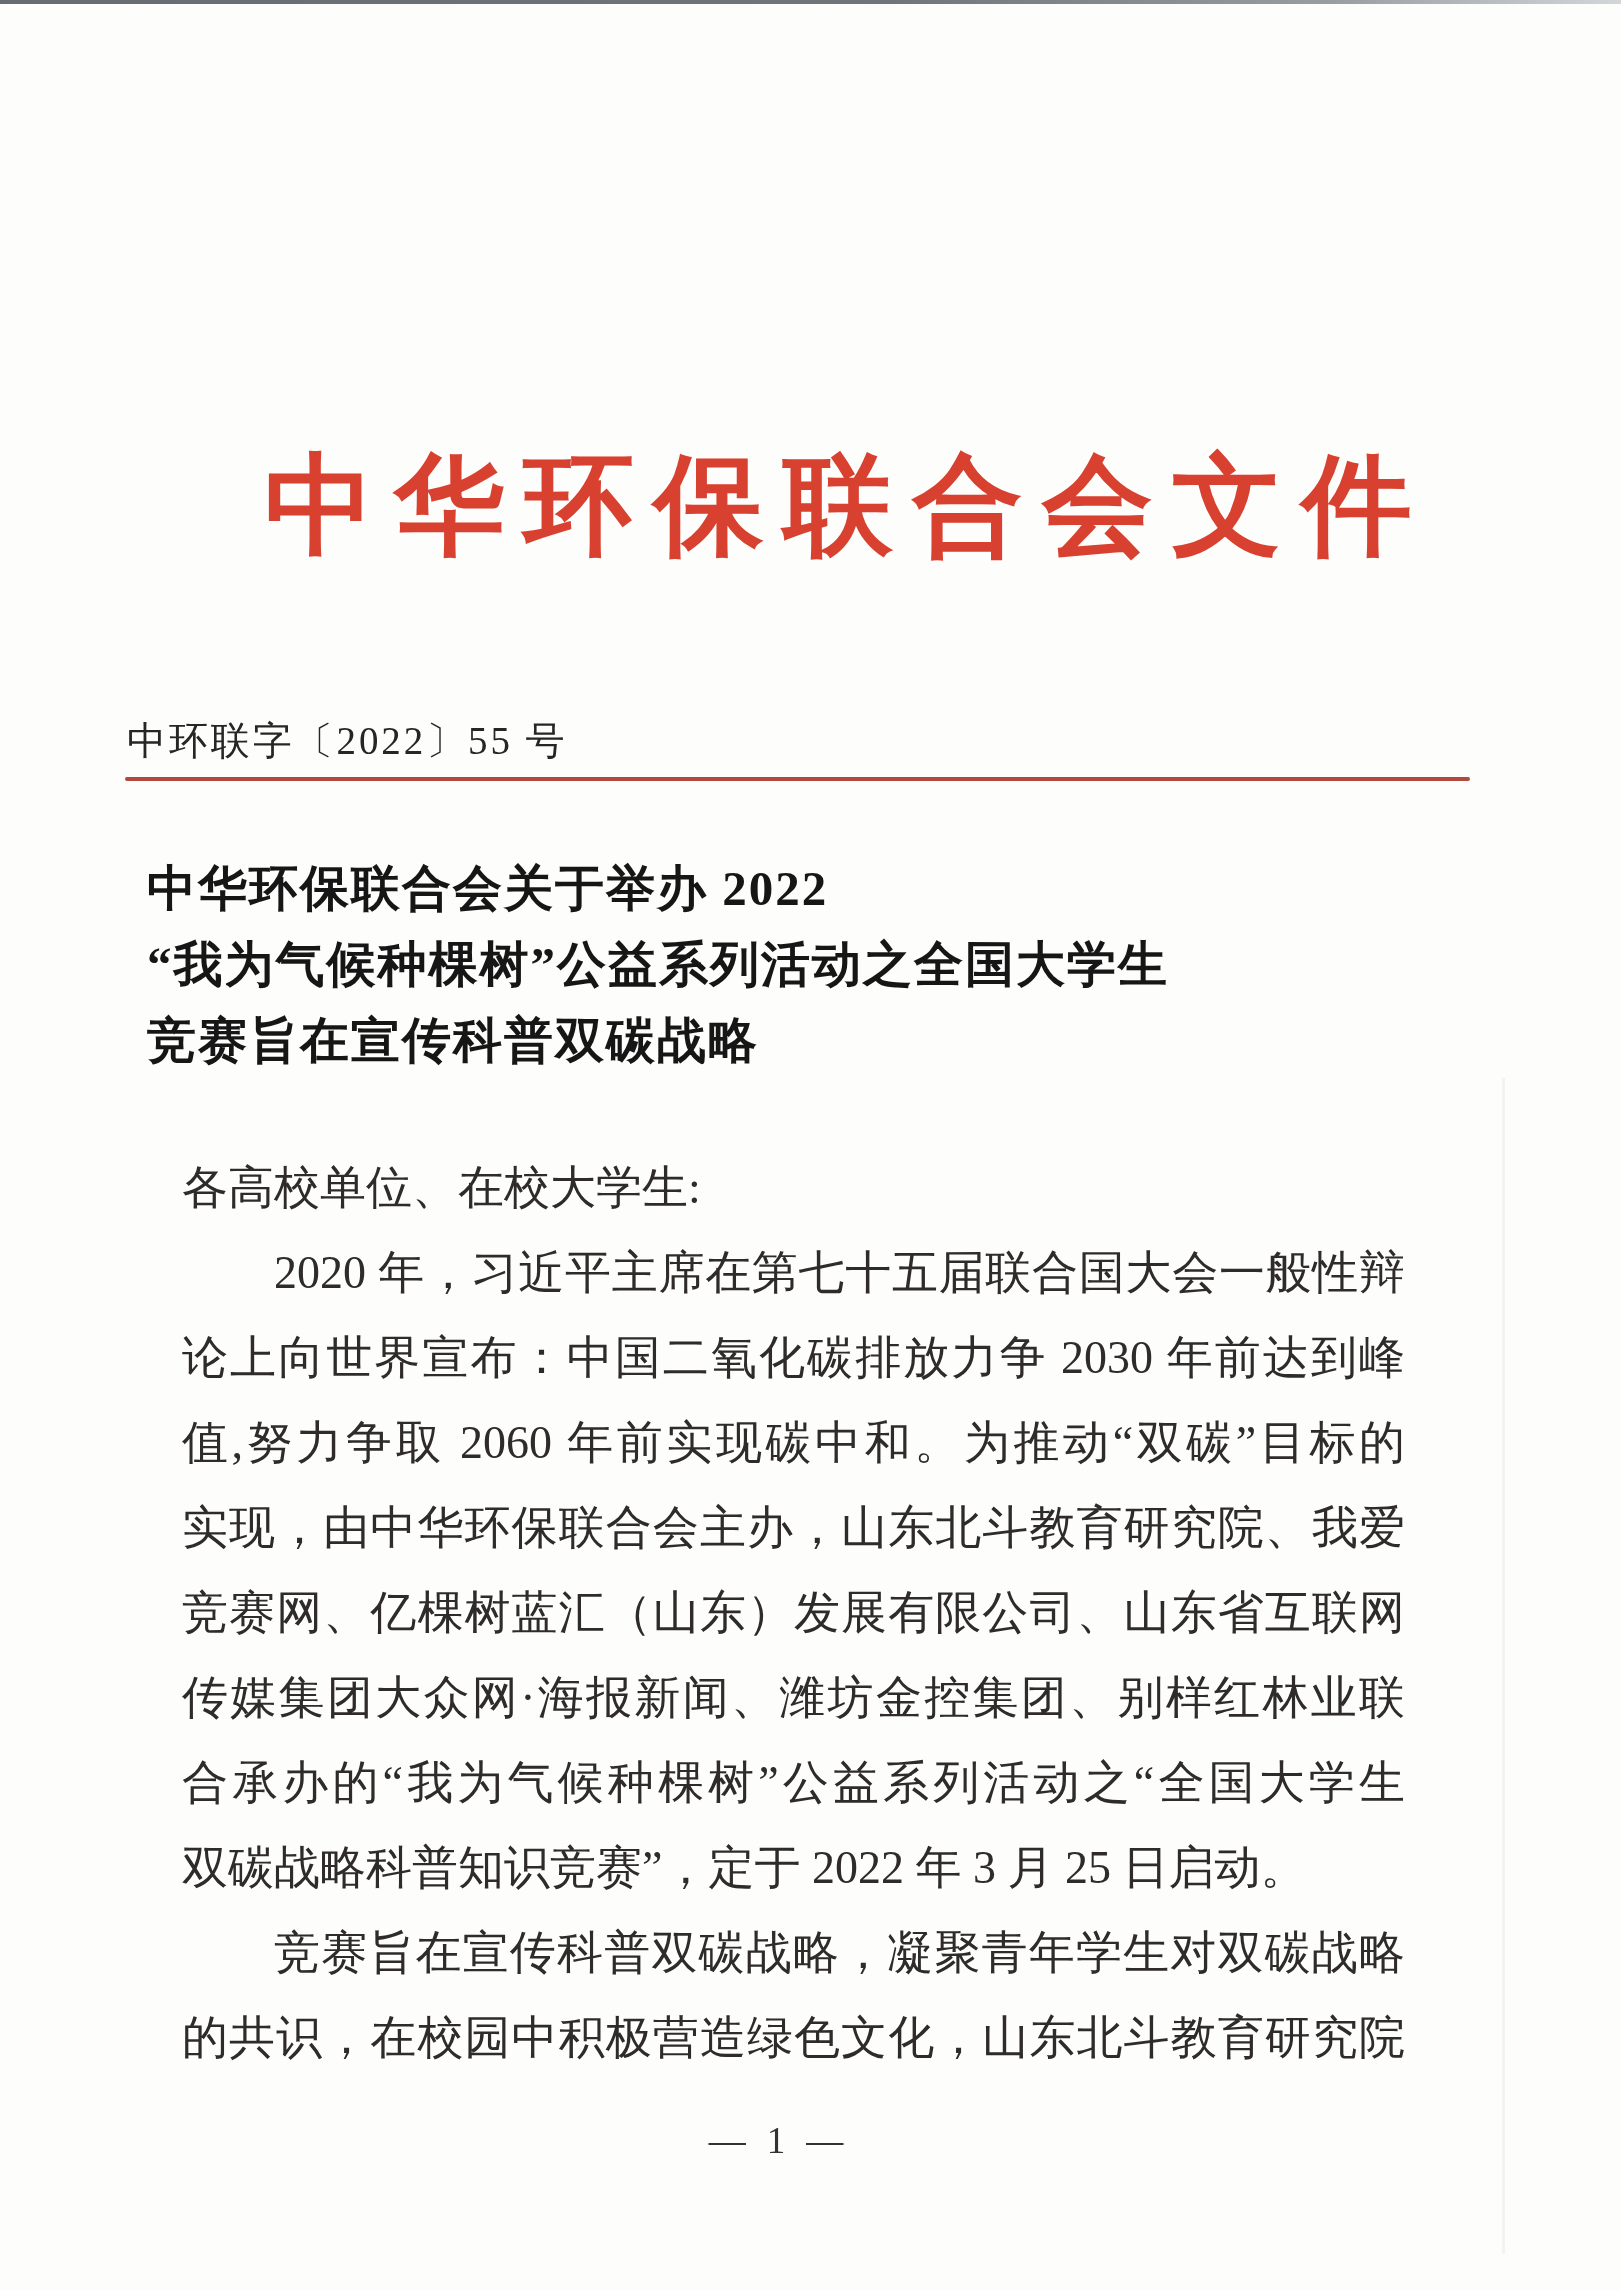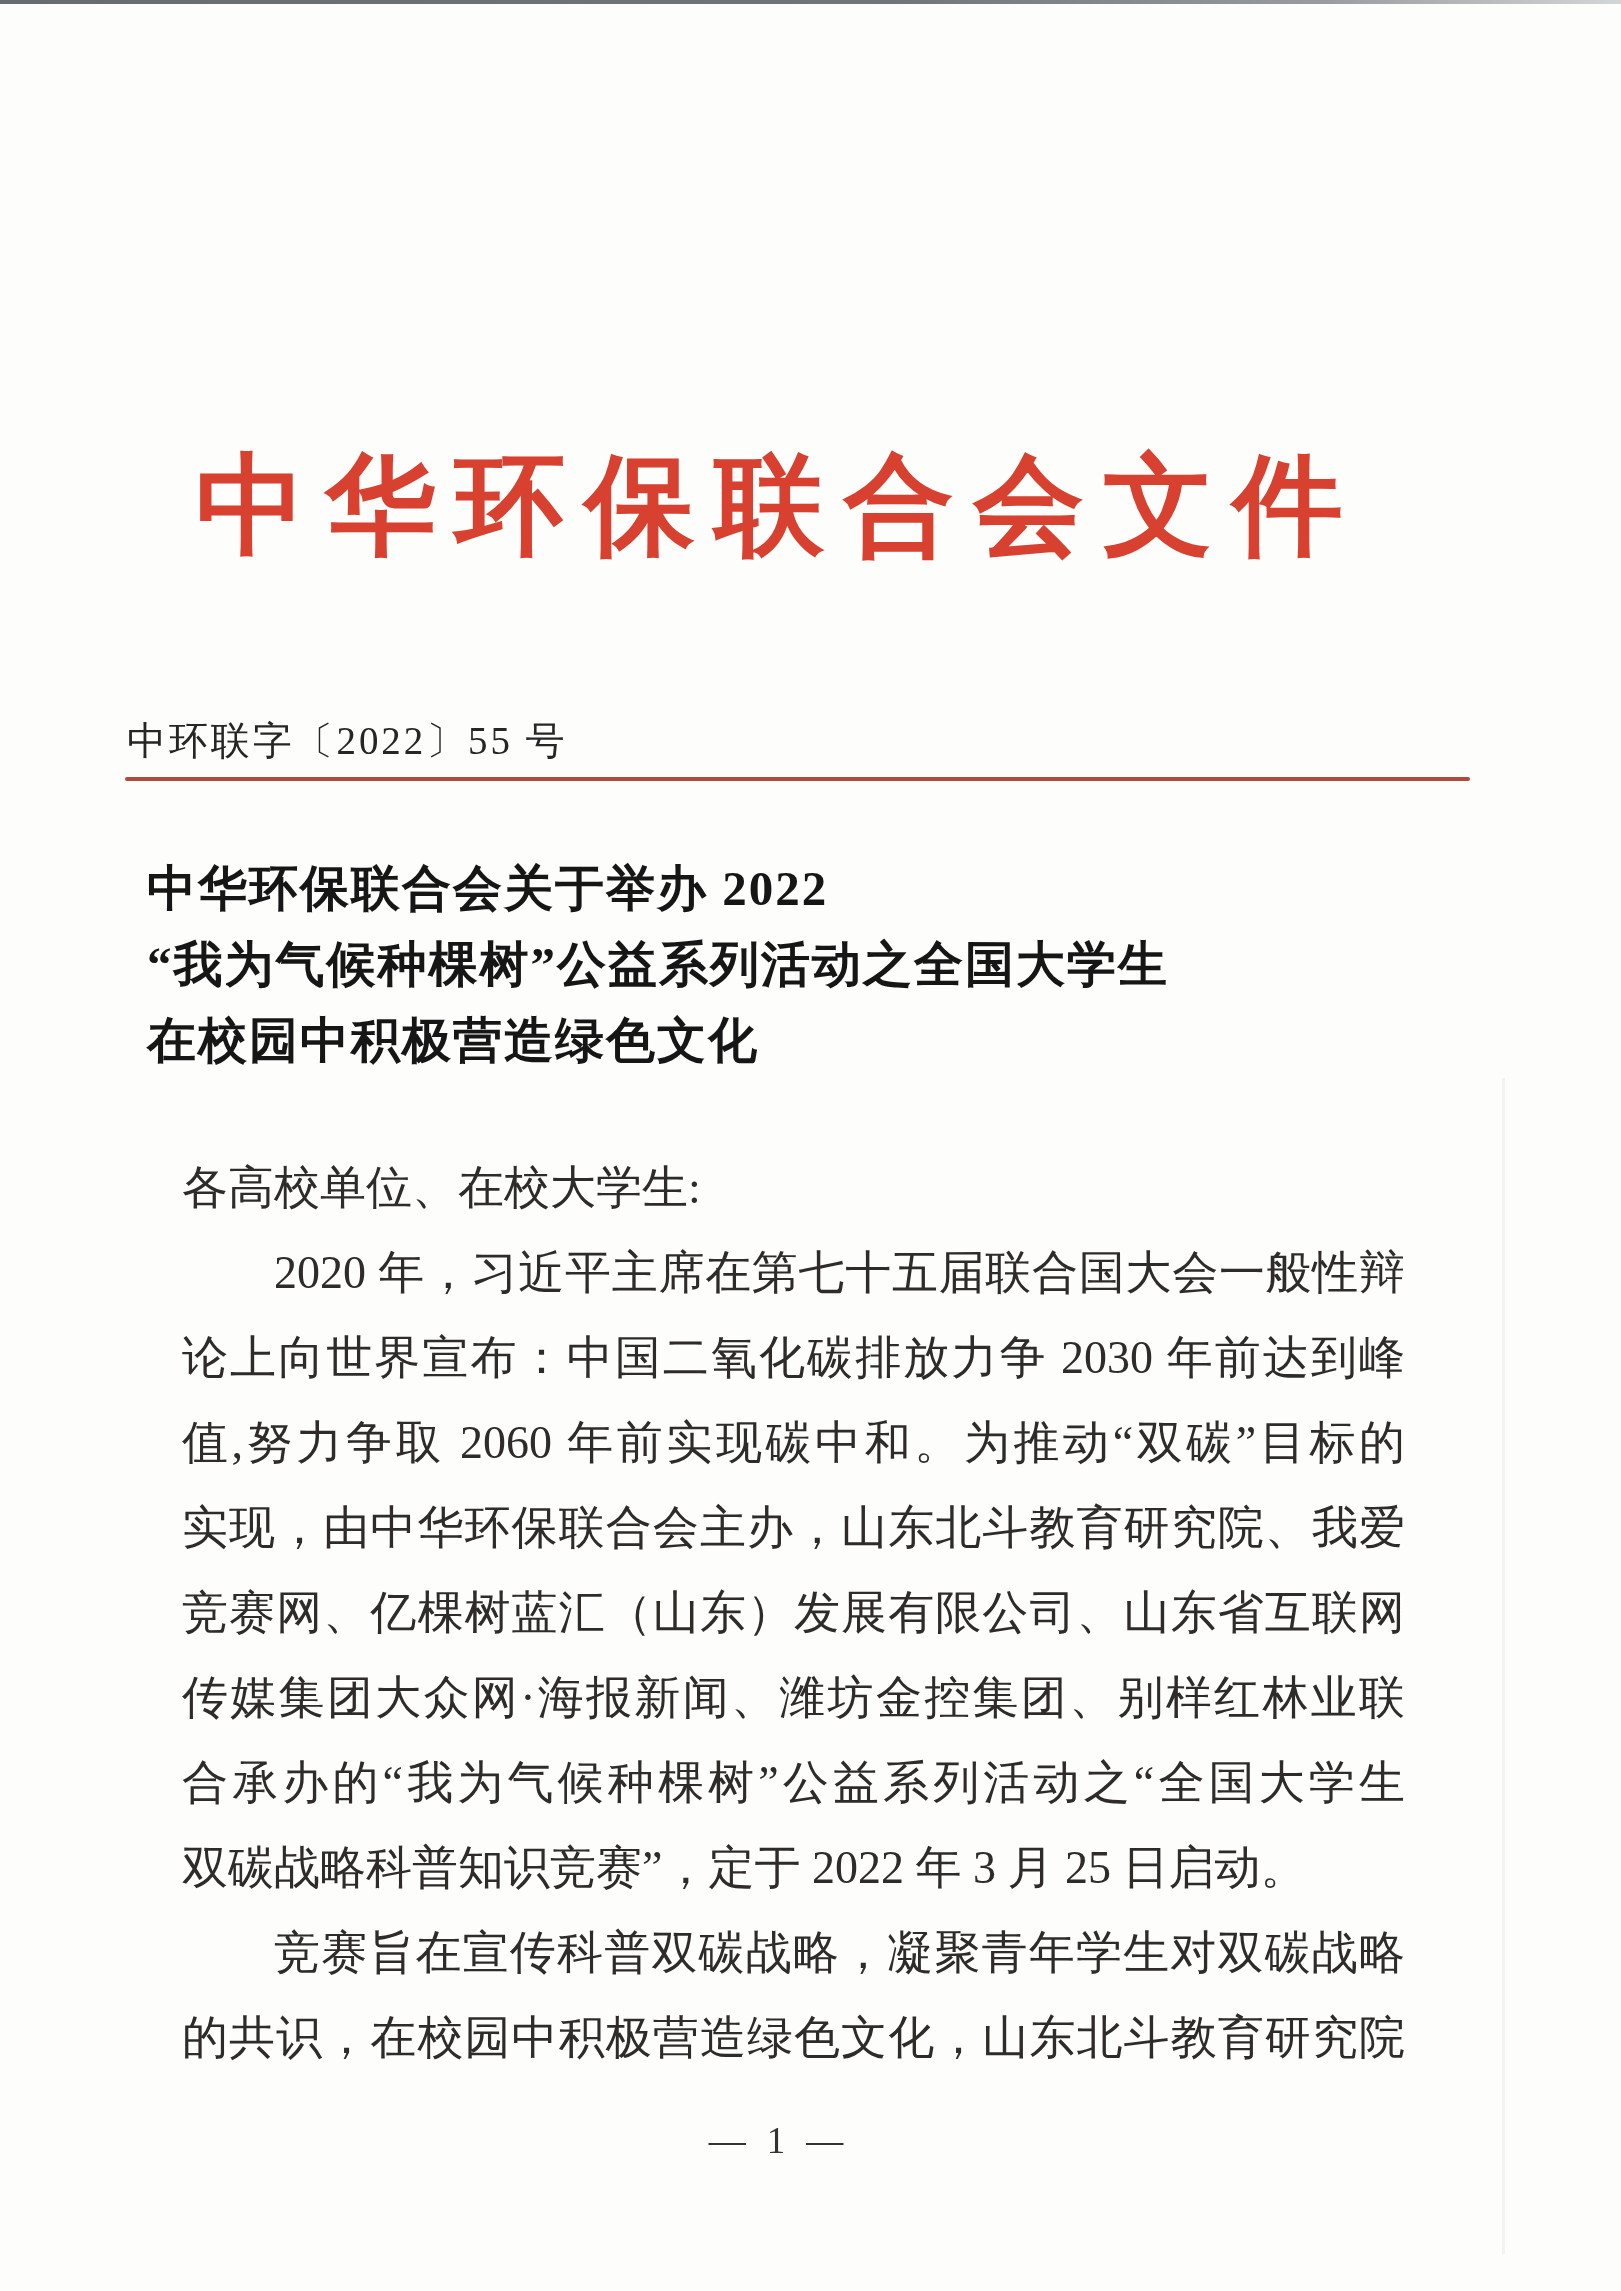--- a/index.html
+++ b/index.html
@@ -28,21 +28,21 @@
     position: absolute;
     top: 1078px; right: 116px;
     width: 2.9px; height: 1176px;
     background: rgba(110,110,110,0.07);
   }
 
   .org-header {
     position: absolute;
     top: 443px; left: 127px; width: 1304px;
     margin: 0;
-    text-align: center;
+    text-align: right;
     font-size: 110px;
     line-height: 1.15;
     font-weight: bold;
     letter-spacing: 19.6px;
     color: var(--header-red, #d8402f);
     white-space: nowrap;
   }
 
   .doc-number {
     position: absolute;
@@ -109,21 +109,21 @@
 
   <h1 class="org-header">中华环保联合会文件</h1>
 
   <div class="doc-number">中环联字〔2022〕55 号</div>
 
   <div class="red-rule"></div>
 
   <div class="notice-title">
     <div class="t-line">中华环保联合会关于举办 2022</div>
     <div class="t-line">“我为气候种棵树”公益系列活动之全国大学生</div>
-    <div class="t-line">在校园中积极营造绿色文化</div>
+    <div class="t-line">竞赛旨在宣传科普双碳战略</div>
   </div>
 
   <div class="body-block" id="body-lines">
       <div class="line">各高校单位、在校大学生:</div>
       <div class="line indent fill">2020 年，习近平主席在第七十五届联合国大会一般性辩</div>
       <div class="line fill">论上向世界宣布：中国二氧化碳排放力争 2030 年前达到峰</div>
       <div class="line fill">值,努力争取 2060 年前实现碳中和。为推动“双碳”目标的</div>
       <div class="line fill">实现，由中华环保联合会主办，山东北斗教育研究院、我爱</div>
       <div class="line fill">竞赛网、亿棵树蓝汇（山东）发展有限公司、山东省互联网</div>
       <div class="line fill">传媒集团大众网·海报新闻、潍坊金控集团、别样红林业联</div>

